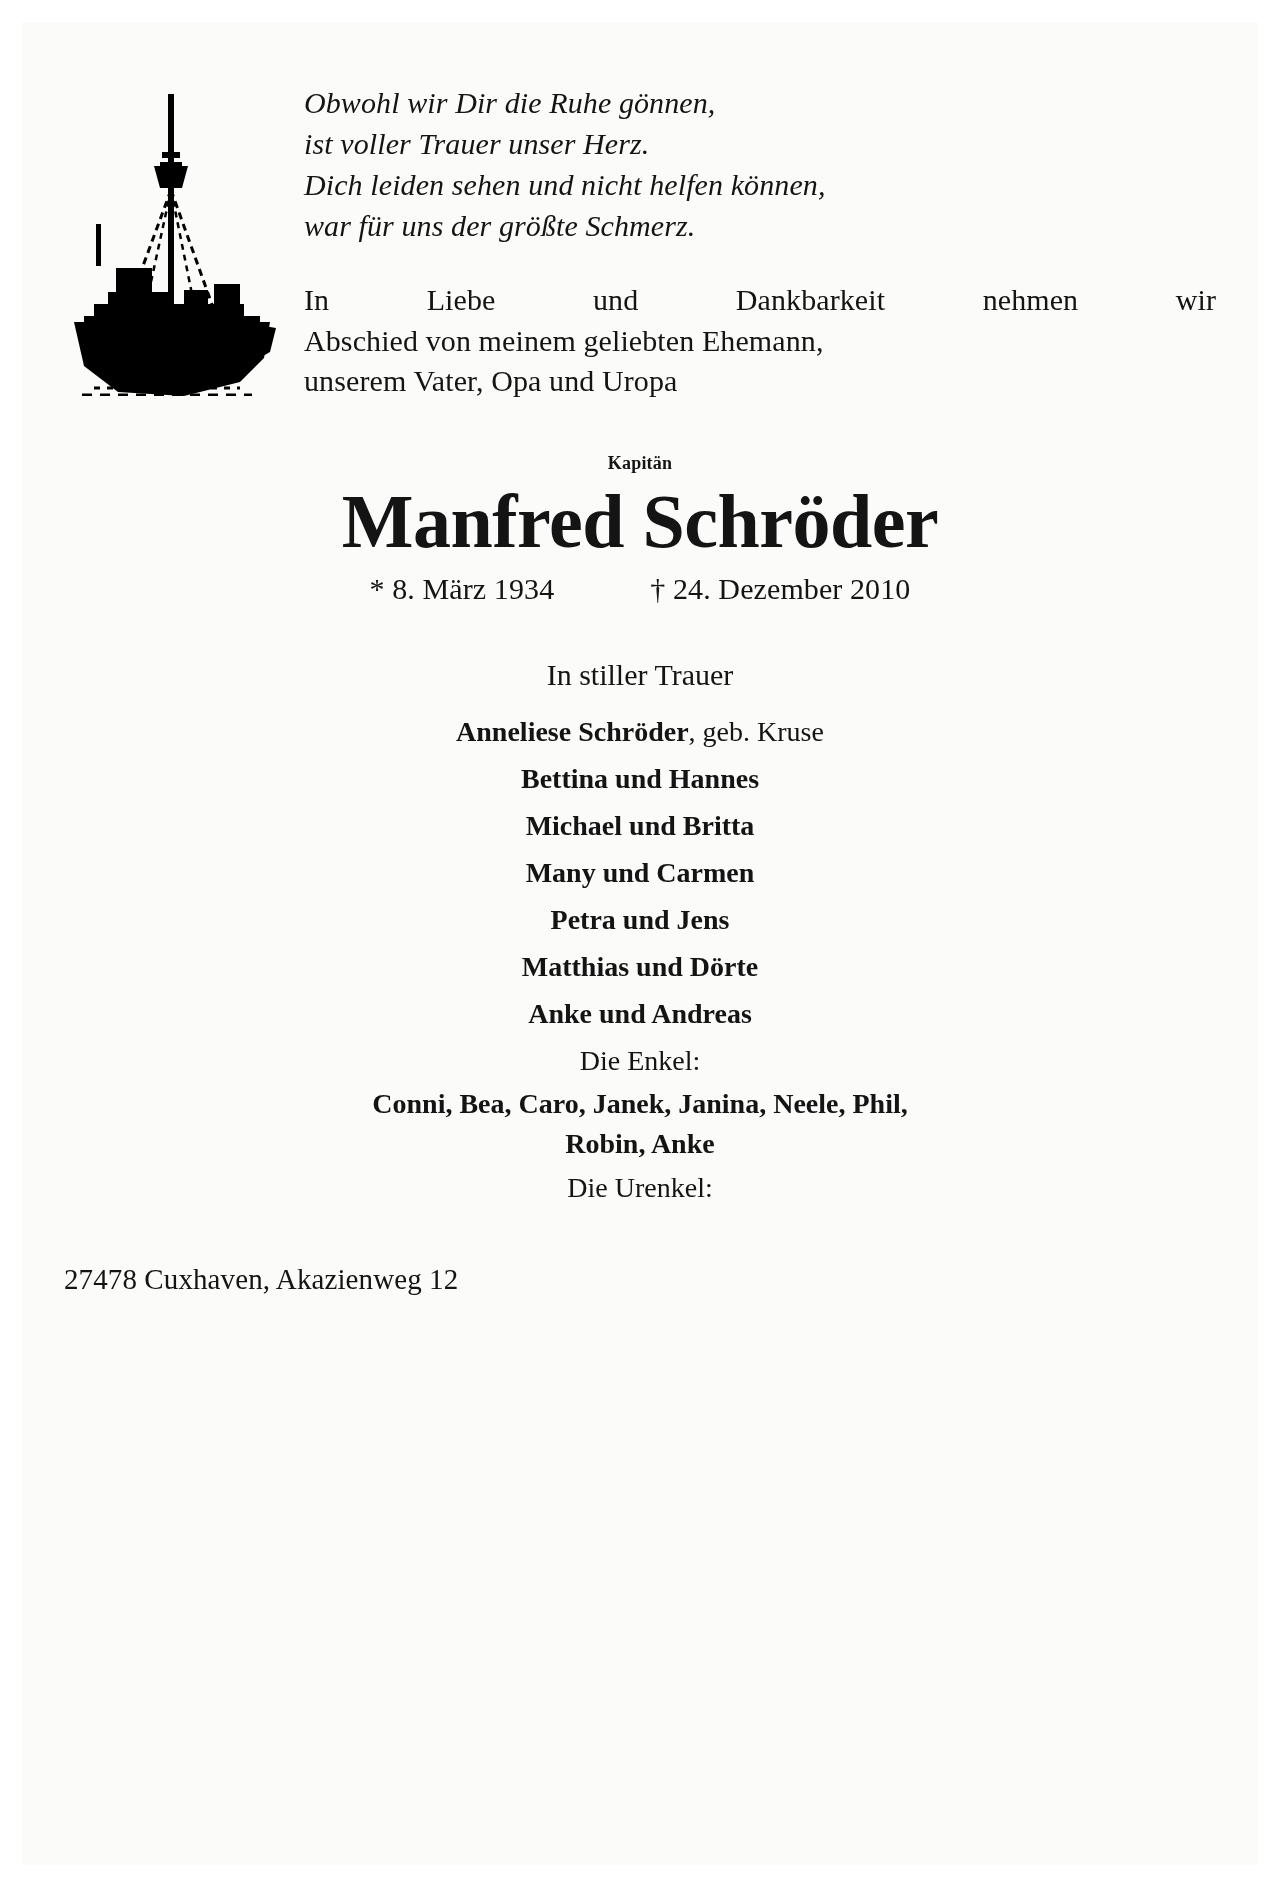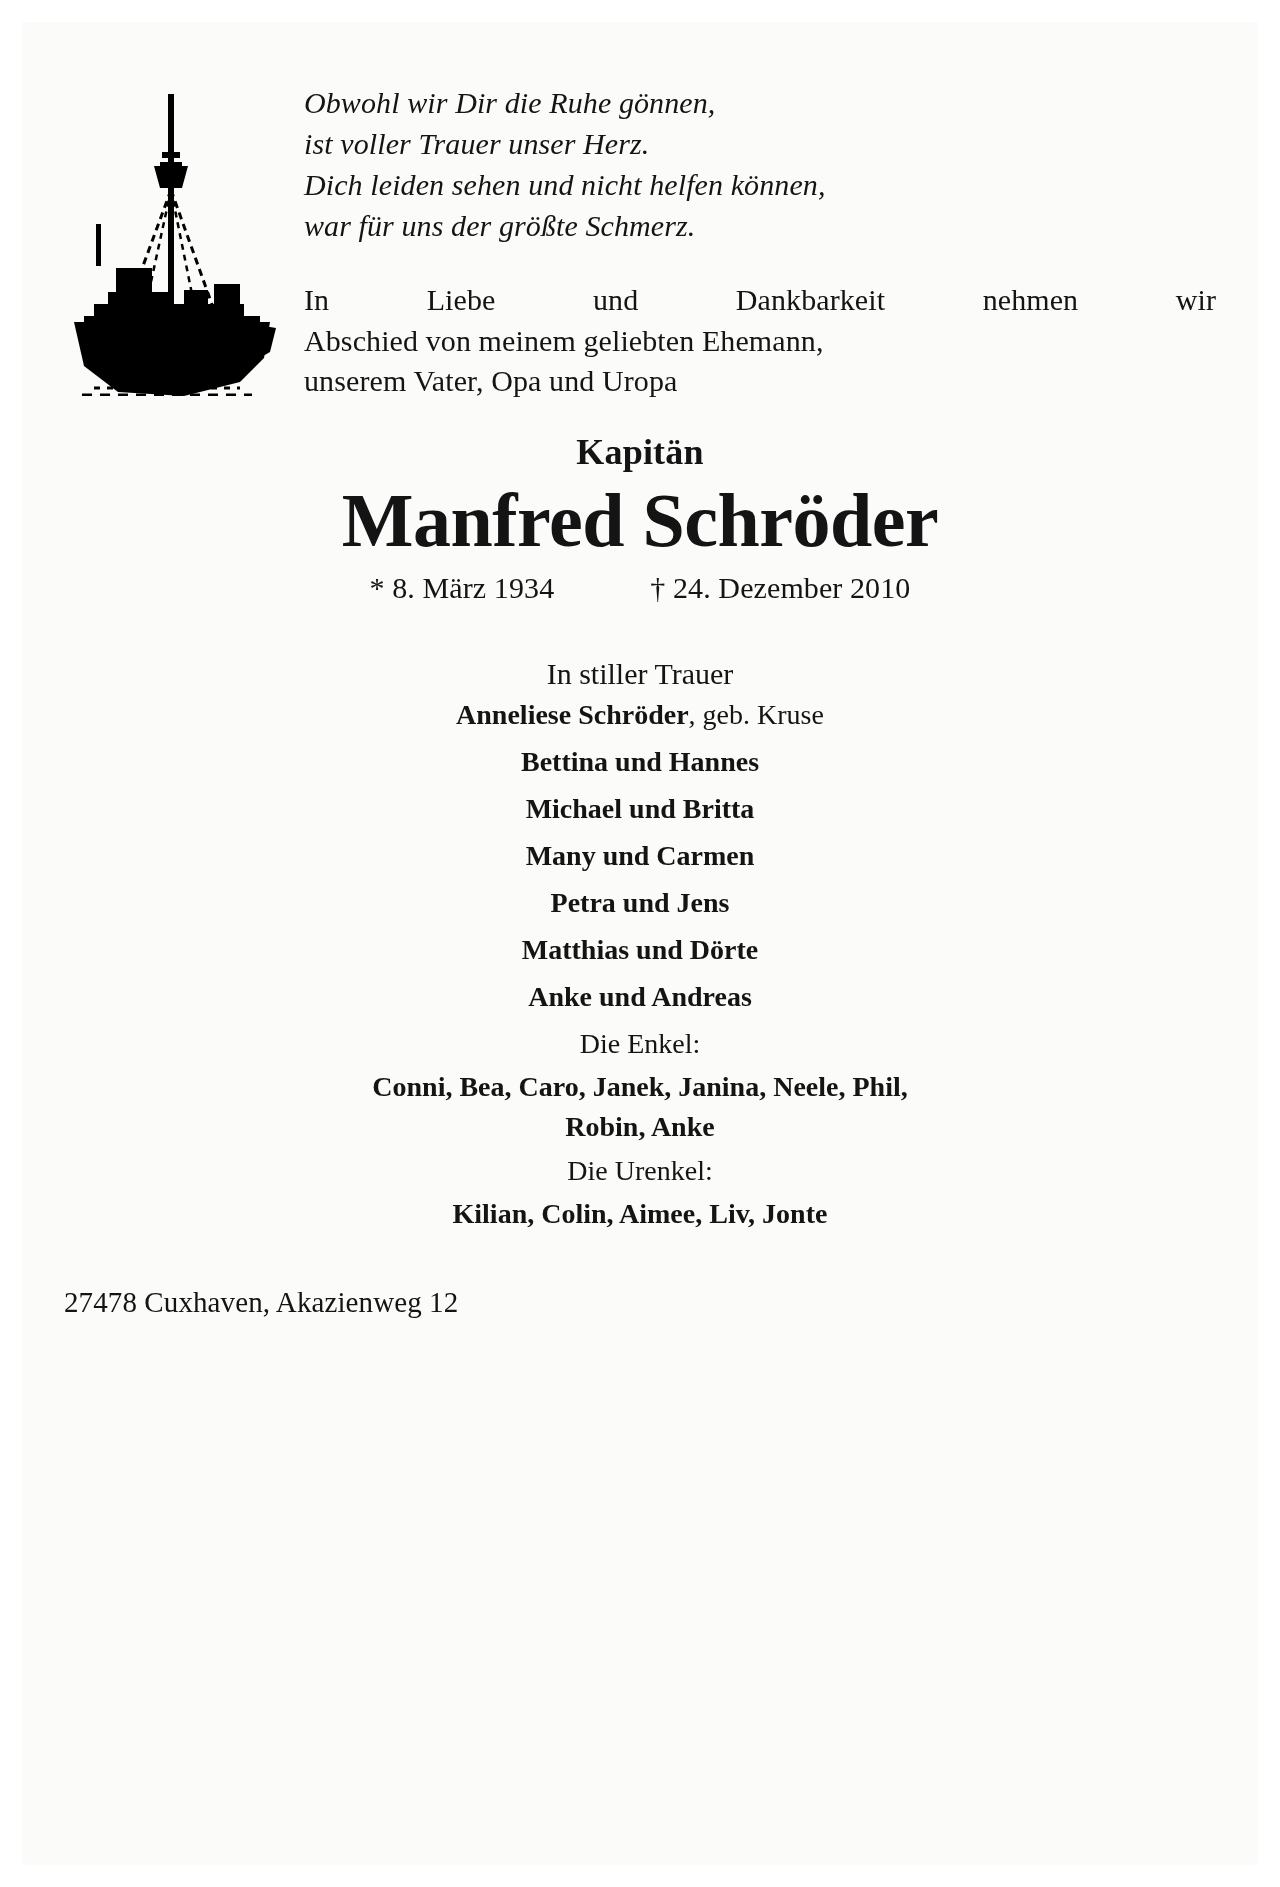--- a/index.html
+++ b/index.html
@@ -76,22 +76,22 @@
     line-height: 1.34;
     text-align: justify;
     letter-spacing: .1px;
   }
   .intro .lastline { text-align: left; }
 
   
   .center { text-align: center; }
 
   .rank {
-    margin-top: 30px;
-    font-size: 36px;
+    margin-top: 52px;
+    font-size: 18px;
     font-weight: bold;
     letter-spacing: .2px;
   }
 
   .fullname {
     margin-top: 6px;
     font-size: 76px;
     font-weight: bold;
     line-height: 1.08;
     letter-spacing: -0.5px;
@@ -108,20 +108,21 @@
   }
   .dates span { white-space: nowrap; }
 
   
   .mourn-head {
     margin-top: 52px;
     font-size: 30px;
   }
 
   .mourners {
+    margin-top: 16px;
   }
   .mourners .row {
     font-size: 28px;
     line-height: 1.68;
     white-space: nowrap;
   }
   .mourners .row.b { font-weight: bold; }
   .mourners .row .reg { font-weight: normal; }
 
   .group-label {
@@ -246,21 +247,20 @@
         <div class="row b">Many und Carmen</div>
         <div class="row b">Petra und Jens</div>
         <div class="row b">Matthias und Dörte</div>
         <div class="row b">Anke und Andreas</div>
 
         <div class="group-label">Die Enkel:</div>
         <div class="group-names">Conni, Bea, Caro, Janek, Janina, Neele, Phil,</div>
         <div class="group-names">Robin, Anke</div>
 
         <div class="group-label">Die Urenkel:</div>
-        <div class="group-names">Kilian, Colin, Aimee, Liv, Jonte</div>
       </div>
     </div>
 
     <div class="address">27478 Cuxhaven, Akazienweg 12</div>
 
 
   </div>
 </div>
 
 </body></html>

